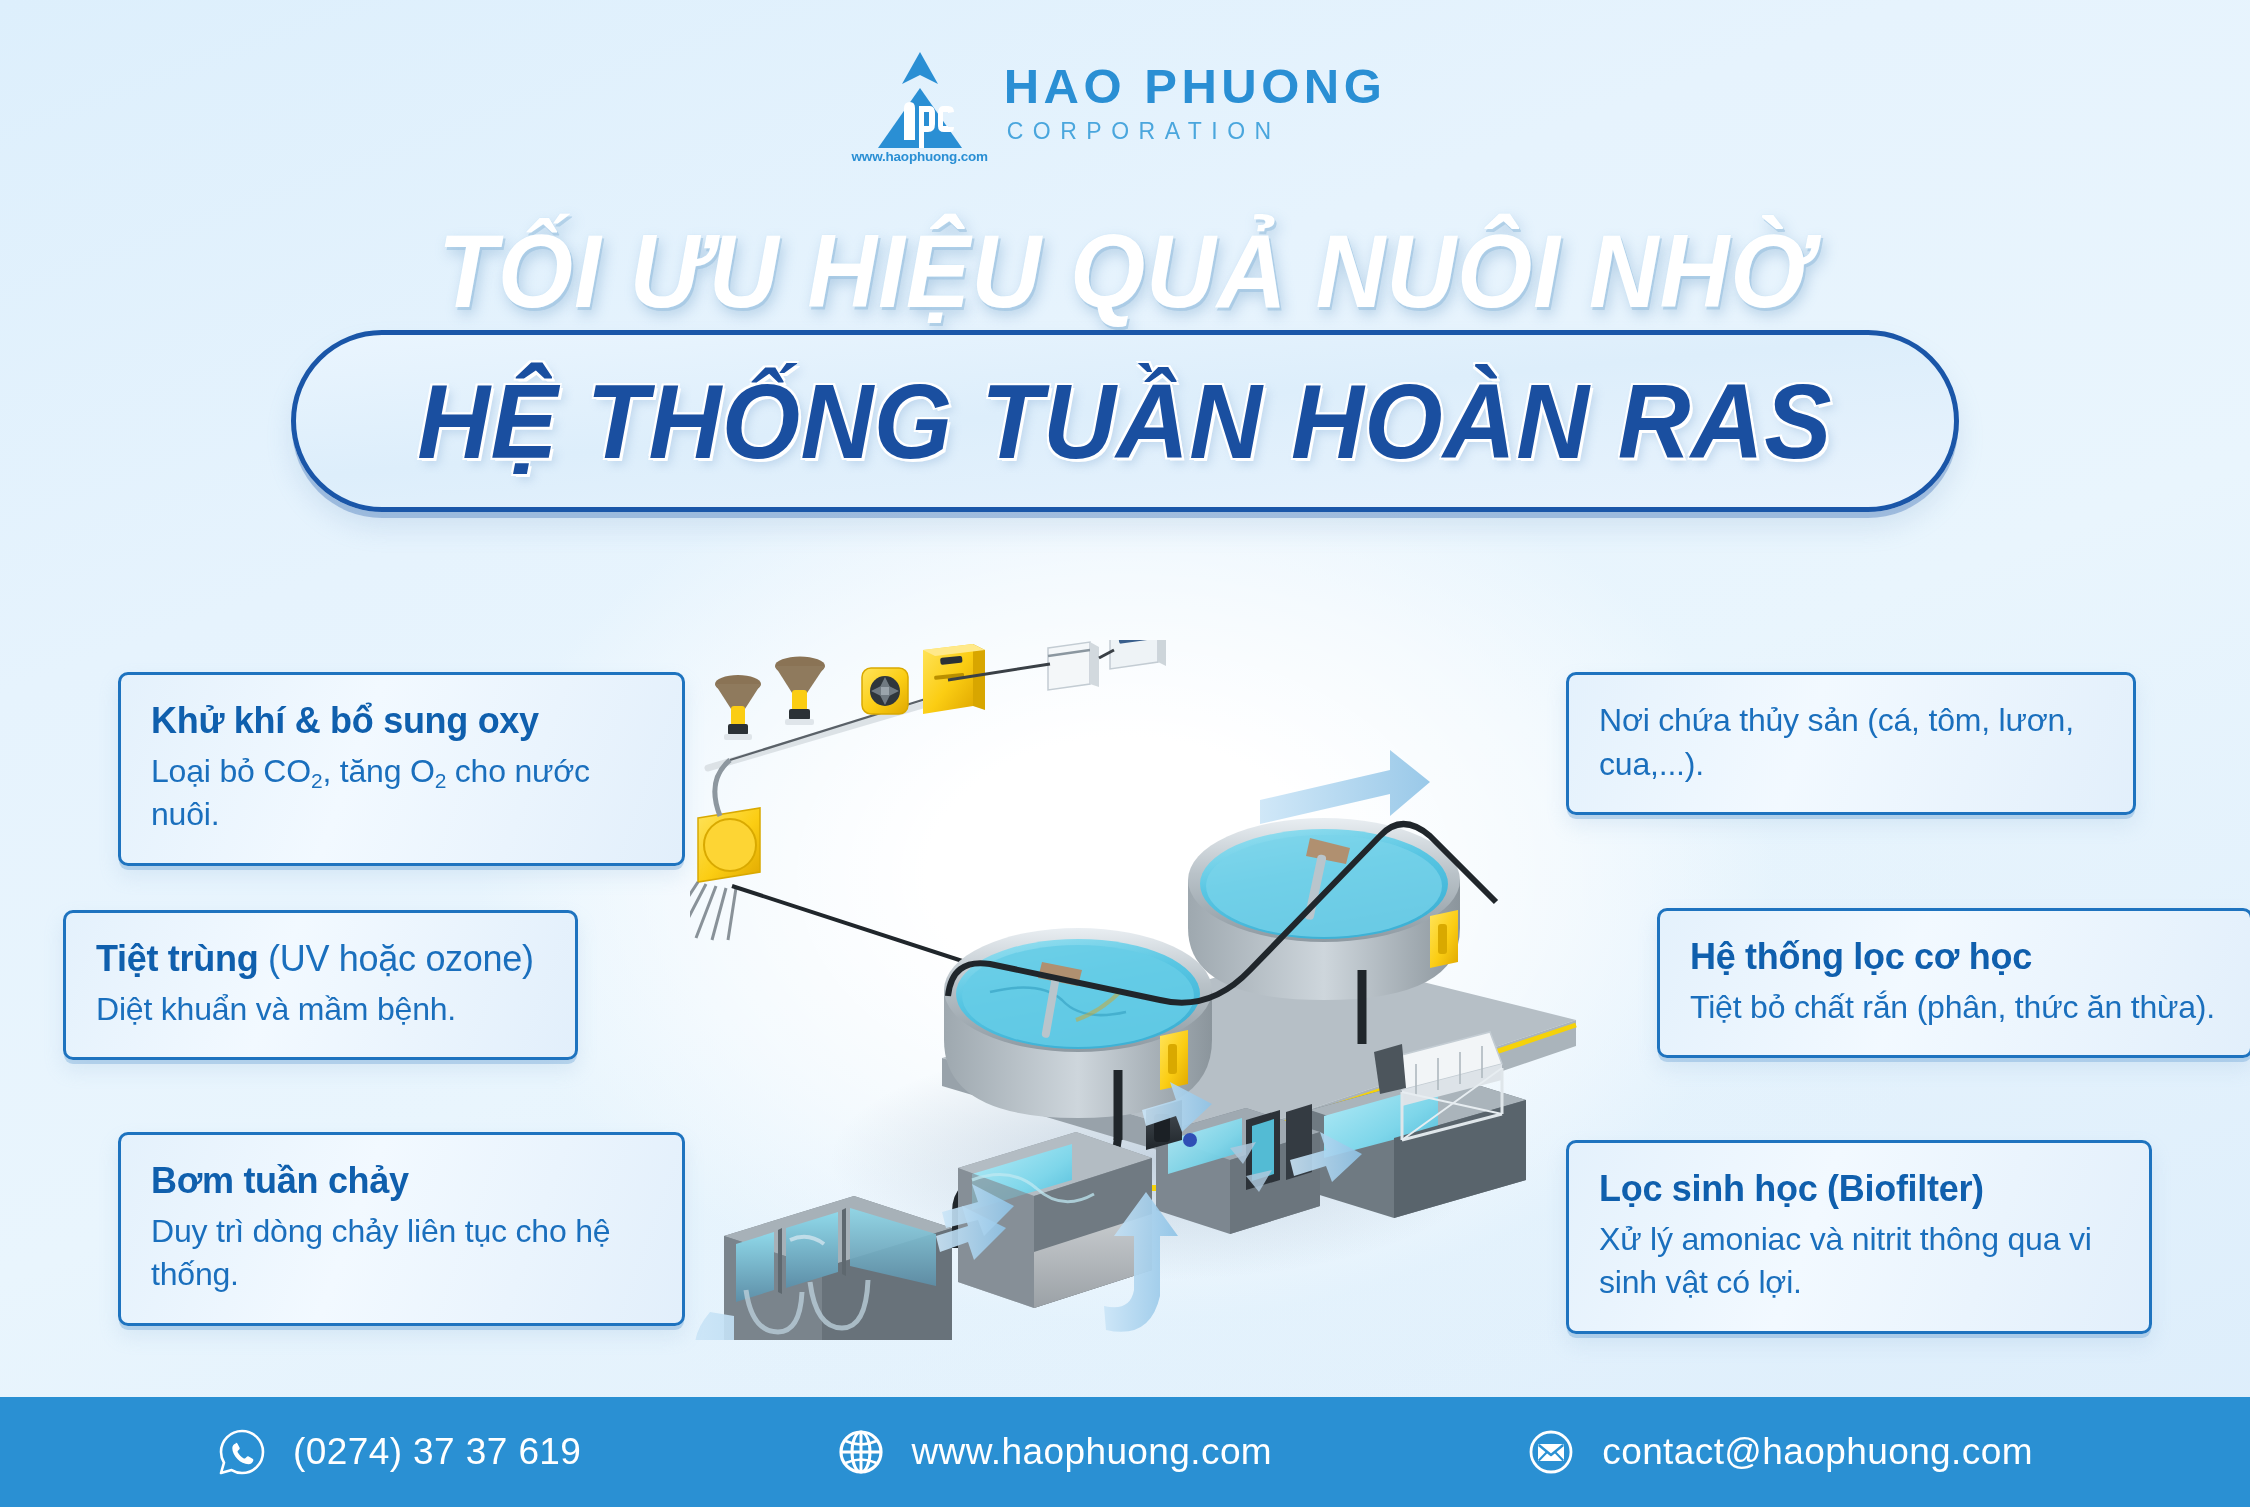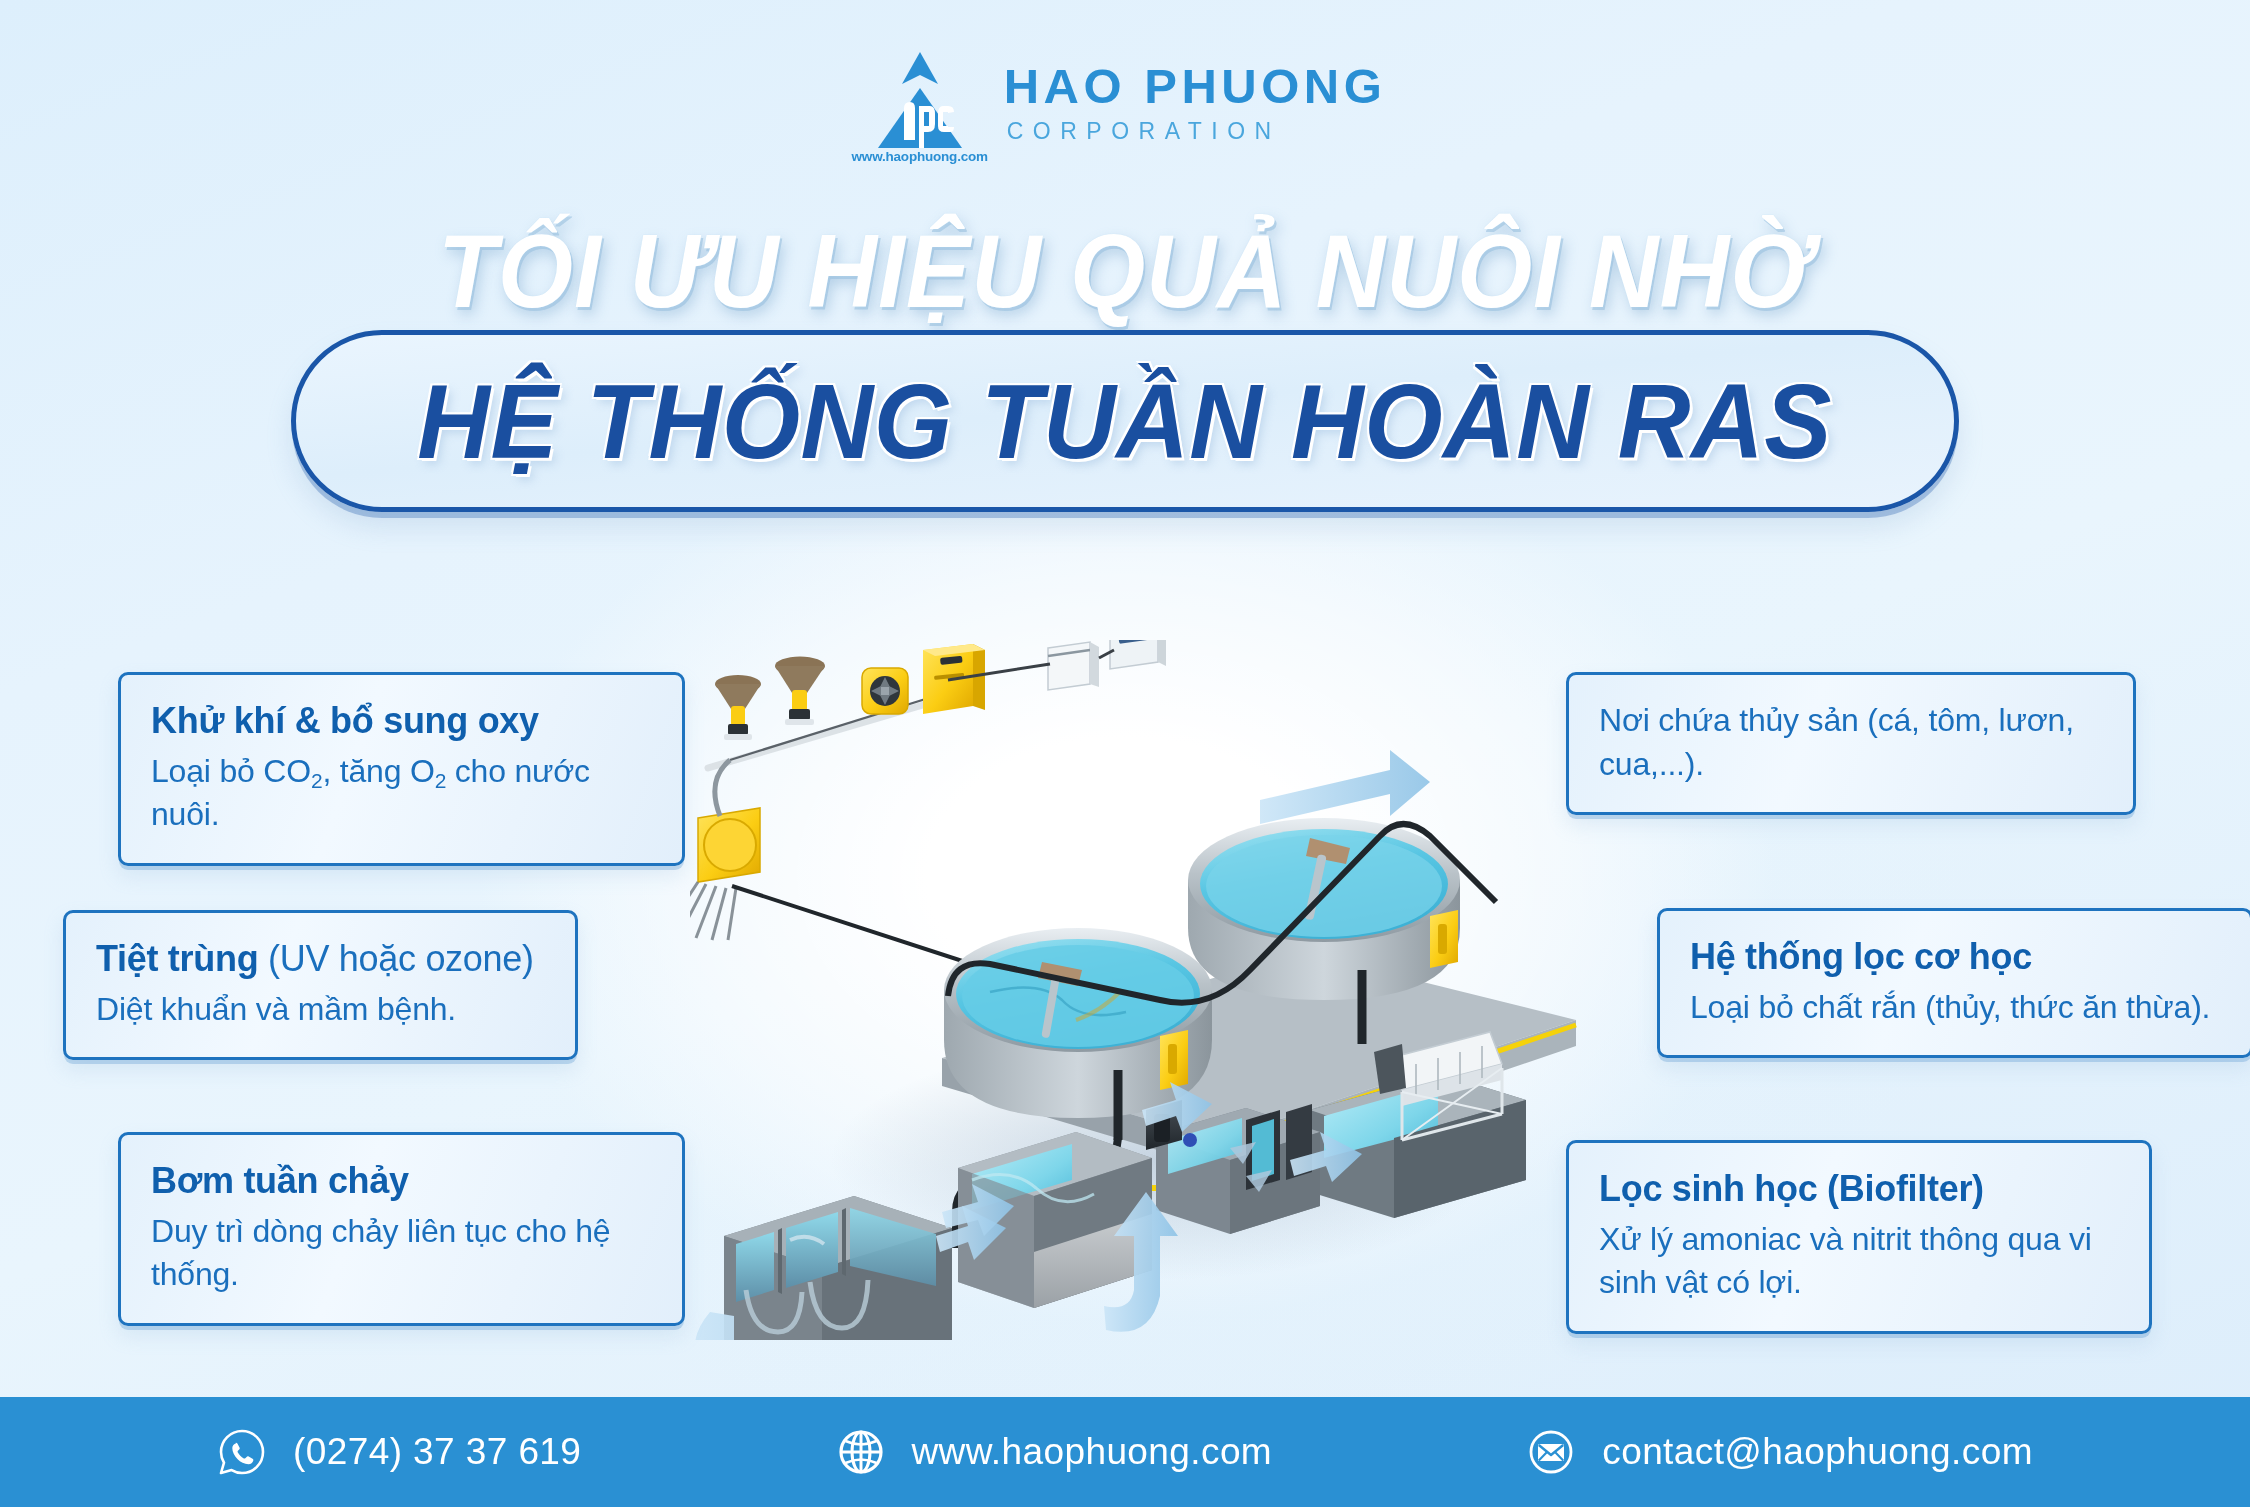--- a/index.html
+++ b/index.html
@@ -388,21 +388,21 @@
   <h3>Bơm tuần chảy</h3>
   <p>Duy trì dòng chảy liên tục cho hệ thống.</p>
 </div>
 
 <div class="card" id="card-tank">
   <p>Nơi chứa thủy sản (cá, tôm, lươn, cua,...).</p>
 </div>
 
 <div class="card" id="card-mech">
   <h3>Hệ thống lọc cơ học</h3>
-  <p>Loại bỏ chất rắn (thủy, thức ăn thừa).</p>
+  <p>Tiệt bỏ chất rắn (phân, thức ăn thừa).</p>
 </div>
 
 <div class="card" id="card-bio">
   <h3>Lọc sinh học (Biofilter)</h3>
   <p>Xử lý amoniac và nitrit thông qua vi sinh vật có lợi.</p>
 </div>
 
 <div class="footer">
 
   <div class="f-item">

